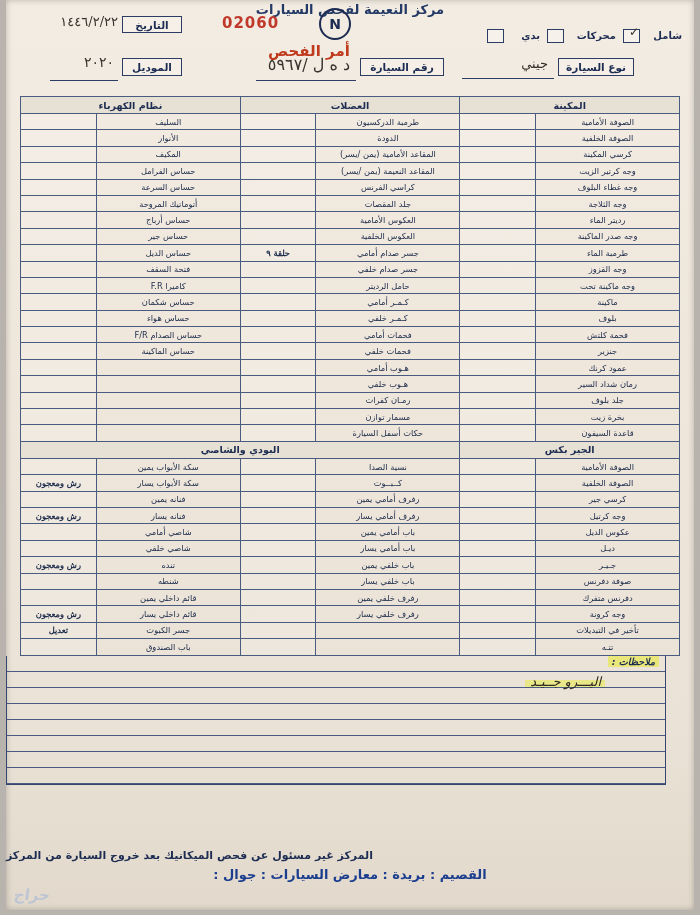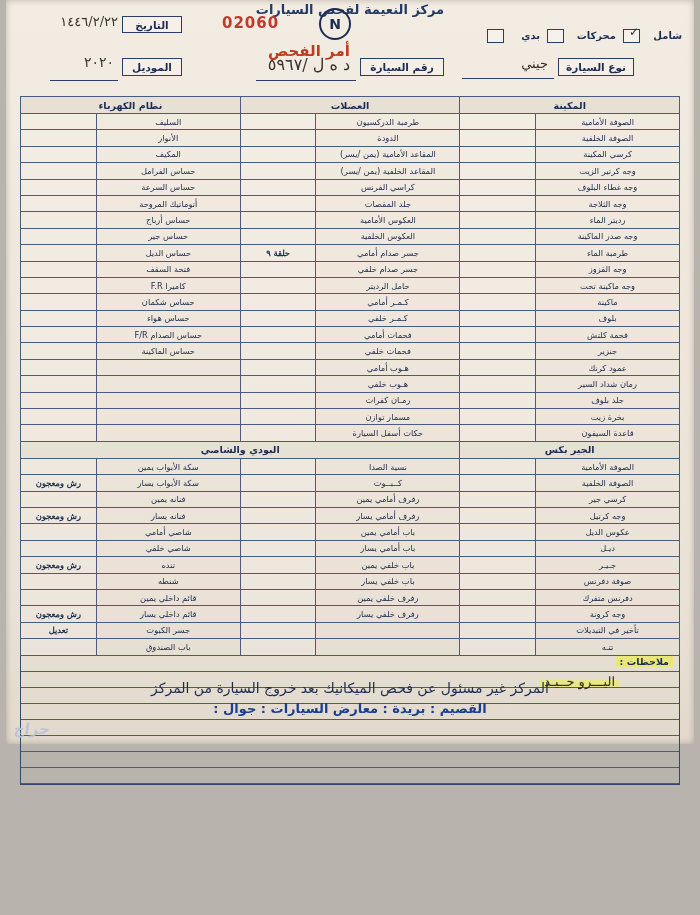--- a/index.html
+++ b/index.html
@@ -6,21 +6,21 @@
   body{
     width:700px;height:915px;
     background:#b9b3ad;
     font-family:"DejaVu Sans", sans-serif;
     overflow:hidden;
     position:relative;
   }
   
   #paper{
     position:absolute;
-    left:6px;top:0;width:688px;height:744px;
+    left:6px;top:0;width:688px;height:910px;
     background:linear-gradient(180deg,#f3ece2 0%,#efe7dc 40%,#eae2d6 80%,#e2d9cc 100%);
     box-shadow:0 0 6px rgba(0,0,0,.25) inset;
   }
   
   .hdr-title{
     position:absolute;top:2px;left:0;width:100%;
     text-align:center;font-size:13px;font-weight:bold;color:#243a66;
     letter-spacing:.3px;
   }
   .amr{
@@ -82,41 +82,42 @@
   .grid td.box{ width:52px; background:rgba(255,255,255,.16); }
   .colw-lbl{width:112px;}
   .colw-box{width:54px;}
   .hlwrite{
     background:#e9e77a;
     font-family:"DejaVu Serif",serif;
     font-size:9px;color:#2f2b26;font-weight:bold;
   }
   
   .notes{
-    position:absolute;left:14px;width:660px;
+    position:absolute;left:0;width:660px;
     border:1px solid #35476f;border-top:none;
     box-sizing:border-box;
+    font-style:italic;
   }
   .notes .nrow{height:16px;border-bottom:1px solid #4a5b80;box-sizing:border-box;}
   .notes-title{
     position:absolute;right:6px;top:0px;
     font-size:9.5px;font-weight:bold;color:#1d2c52;
     background:#e9e77a;padding:0 4px;
   }
   .note-hand{
     position:absolute;right:64px;top:18px;
     font-family:"DejaVu Serif",serif;font-size:13px;color:#2f2b26;
   }
   .hl-strike{
     position:absolute;right:60px;top:24px;width:80px;height:7px;background:#e9e77a;opacity:.85;
   }
   
   .foot-note{
-    position:absolute;left:0;width:100%;text-align:center;
-    font-size:14px;color:#1d2c52;font-weight:normal;
+    position:absolute;left:0;width:100%;text-align:left;
+    font-size:11px;color:#1d2c52;font-weight:bold;
   }
   .foot-blue{
     position:absolute;left:0;width:100%;text-align:center;
     font-size:13px;color:#1b3e8f;font-weight:bold;
   }
   .phone{
     position:absolute;left:0;width:100%;text-align:center;
     font-size:14px;color:#1b3e8f;font-weight:bold;letter-spacing:.5px;
   }
   .wm{
@@ -199,21 +200,21 @@
           <td class="lbl">كرسي المكينة</td>
           <td class="box"></td>
           <td class="lbl">المقاعد الأمامية (يمن /يسر)</td>
           <td class="box"></td>
           <td class="lbl">المكيف</td>
           <td class="box"></td>
         </tr>
         <tr>
           <td class="lbl">وجه كرتير الزيت</td>
           <td class="box"></td>
-          <td class="lbl">المقاعد الخلفية (يمن /يسر)</td>
+          <td class="lbl">المقاعد النعيمة (يمن /يسر)</td>
           <td class="box"></td>
           <td class="lbl">حساس الفرامل</td>
           <td class="box"></td>
         </tr>
         <tr>
           <td class="lbl">وجه غطاء البلوف</td>
           <td class="box"></td>
           <td class="lbl">كراسي الفرنس</td>
           <td class="box"></td>
           <td class="lbl">حساس السرعة</td>

